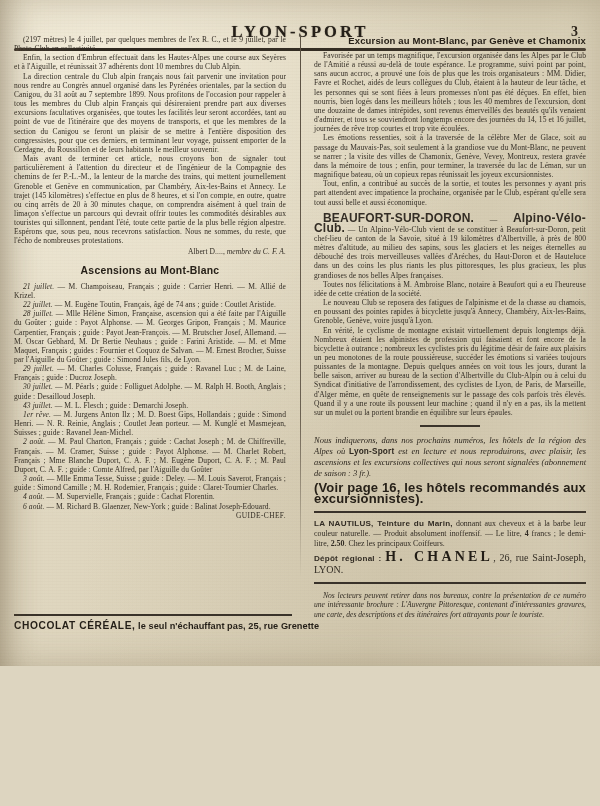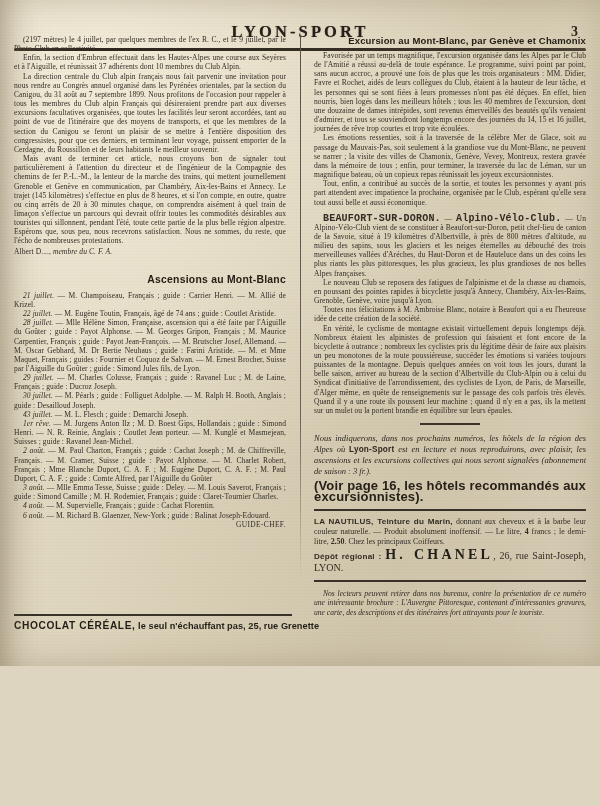--- a/index.html
+++ b/index.html
@@ -49,39 +49,39 @@
   .col-right{left:300px;}
   .col-rule{position:absolute;left:286px;top:0;bottom:82px;width:1px;
     background:linear-gradient(180deg,#5a5042,#6b6152 70%,rgba(107,97,82,0));}
 
   p{margin:0 0 0 0;text-align:justify;text-justify:inter-word;
     font-size:7.55px;line-height:9.15px;letter-spacing:.07px;
     text-indent:9px;
     color:#332d25;}
   p.noind{text-indent:0;}
   p + p{margin-top:0;}
-  .sig{display:block;text-indent:0;margin-top:1px;}
+  .sig{display:block;text-align:right;text-indent:0;margin-top:1px;}
   .sig i{font-style:italic;}
 
   h2.sec{
-    margin:18px 0 6px 0;text-align:right;
+    margin:9px 0 6px 0;text-align:center;
     font-family:"Liberation Sans",sans-serif;
     font-size:10.4px;font-weight:bold;letter-spacing:.25px;
     color:#262018;
   }
   h2.sec-right{
     margin:0 0 5px 0;text-align:right;
     font-family:"Liberation Sans",sans-serif;
     font-size:9.5px;font-weight:bold;letter-spacing:.15px;
     color:#262018;
   }
   .entry{font-size:7.55px;line-height:9.15px;text-align:justify;text-indent:9px;
     color:#332d25;}
   .entry .d{font-style:italic;font-weight:normal;}
-  .inline-head{font-family:Liberation Mono, monospace;font-weight:bold;font-size:10px;
+  .inline-head{font-family:Liberation Sans, sans-serif;font-weight:bold;font-size:12px;
     letter-spacing:.2px;}
   .guidechef{display:block;text-align:right;text-indent:0;font-size:7.4px;letter-spacing:.4px;}
 
   
   .ad-rule{height:2px;background:#3a332a;margin:4px 0 2px 0;}
   .ad-choc{
     font-family:"Liberation Sans",sans-serif;
     font-size:9.2px;font-weight:bold;letter-spacing:.05px;
     color:#241f18;white-space:nowrap;
     padding:2px 0 3px 0;
@@ -162,22 +162,22 @@
 
     <div class="col col-right">
 
       <h2 class="sec-right">Excursion au Mont-Blanc, par Genève et Chamonix</h2>
 
       <p>Favorisée par un temps magnifique, l'excursion organisée dans les Alpes par le Club de l'Amitié a réussi au-delà de toute espérance. Le programme, suivi point par point, sans aucun accroc, a prouvé une fois de plus que les trois organisateurs : MM. Didier, Favre et Rochet, aidés de leurs collègues du Club, étaient à la hauteur de leur tâche, et les personnes qui se sont fiées à leurs promesses n'ont pas été déçues. En effet, bien nourris, bien logés dans les meilleurs hôtels ; tous les 40 membres de l'excursion, dont une douzaine de dames intrépides, sont revenus émerveillés des beautés qu'ils venaient d'admirer, et tous se souviendront longtemps encore des journées du 14, 15 et 16 juillet, journées de rêve trop courtes et trop vite écoulées.</p>
       <p>Les émotions ressenties, soit à la traversée de la célèbre Mer de Glace, soit au passage du Mauvais-Pas, soit seulement à la grandiose vue du Mont-Blanc, ne peuvent se narrer ; la visite des villes de Chamonix, Genève, Vevey, Montreux, restera gravée dans la mémoire de tous ; enfin, pour terminer, la traversée du lac de Léman, sur un magnifique bateau, où un copieux repas réunissait les joyeux excursionnistes.</p>
       <p>Tout, enfin, a contribué au succès de la sortie, et toutes les personnes y ayant pris part attendent avec impatience la prochaine, organisée par le Club, espérant qu'elle sera tout aussi belle et aussi économique.</p>
 
       <p class="entry" style="margin-top:7px;"><span class="inline-head">BEAUFORT-SUR-DORON.</span><span> — </span><span class="inline-head">Alpino-Vélo-Club.</span><span> — Un Alpino-Vélo-Club vient de se constituer à Beaufort-sur-Doron, petit chef-lieu de canton de la Savoie, situé à 19 kilomètres d'Albertville, à près de 800 mètres d'altitude, au milieu des sapins, sous les glaciers et les neiges éternelles au débouché des trois merveilleuses vallées d'Aréches, du Haut-Doron et de Hauteluce dans un des coins les plus riants les plus pittoresques, les plus gracieux, les plus grandioses de nos belles Alpes françaises.</span></p>
+      <p>Toutes nos félicitations à M. Ambroise Blanc, notaire à Beaufort qui a eu l'heureuse idée de cette création de la société.</p>
       <p>Le nouveau Club se reposera des fatigues de l'alpinisme et de la chasse au chamois, en poussant des pointes rapides à bicyclette jusqu'à Annecy, Chambéry, Aix-les-Bains, Grenoble, Genève, voire jusqu'à Lyon.</p>
-      <p>Toutes nos félicitations à M. Ambroise Blanc, notaire à Beaufort qui a eu l'heureuse idée de cette création de la société.</p>
       <p>En vérité, le cyclisme de montagne existait virtuellement depuis longtemps déjà. Nombreux étaient les alpinistes de profession qui faisaient et font encore de la bicyclette à outrance ; nombreux les cyclistes pris du légitime désir de faire aux plaisirs un peu monotones de la route poussiéreuse, succéder les émotions si variées toujours puissantes de la montagne. Depuis quelques années on voit tous les jours, durant la belle saison, arriver au bureau de la section d'Albertville du Club-Alpin ou à celui du Syndicat d'initiative de l'arrondissement, des cyclistes de Lyon, de Paris, de Marseille, d'Alger même, en quête de renseignements sur le passage des cols parfois très élevés. Quand il y a une route ils poussent leur machine ; quand il n'y en a pas, ils la mettent sur un mulet ou la portent brandie en équilibre sur leurs épaules.</p>
 
       <div class="short-rule"></div>
 
       <div class="notice">
         <span>Nous indiquerons, dans nos prochains numéros, les </span><span>hôtels de la région des Alpes où </span><span class="sb">Lyon-Sport</span><span> est en lecture et nous reproduirons, avec plaisir, les ascensions et les excursions collectives qui nous seront signalées (abonnement de saison : 3 fr.).</span>
         <div class="notice-last">(Voir page 16, les hôtels recommandés aux excursionnistes).</div>
       </div>
 
       <div class="rule-mid"></div>

